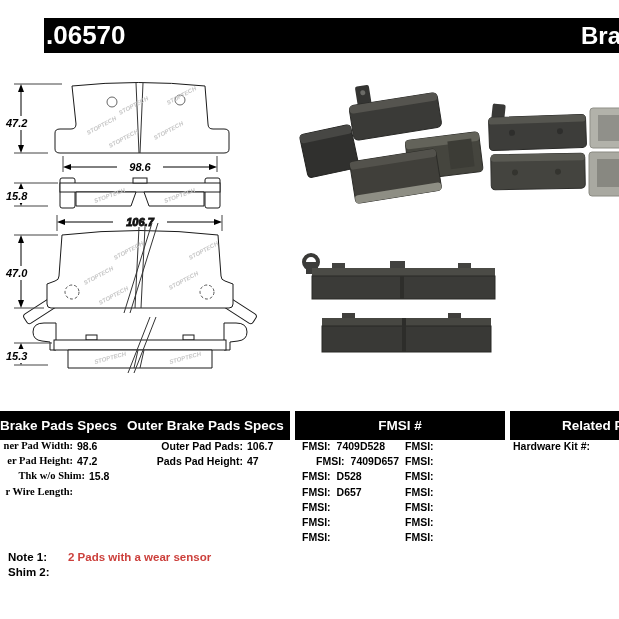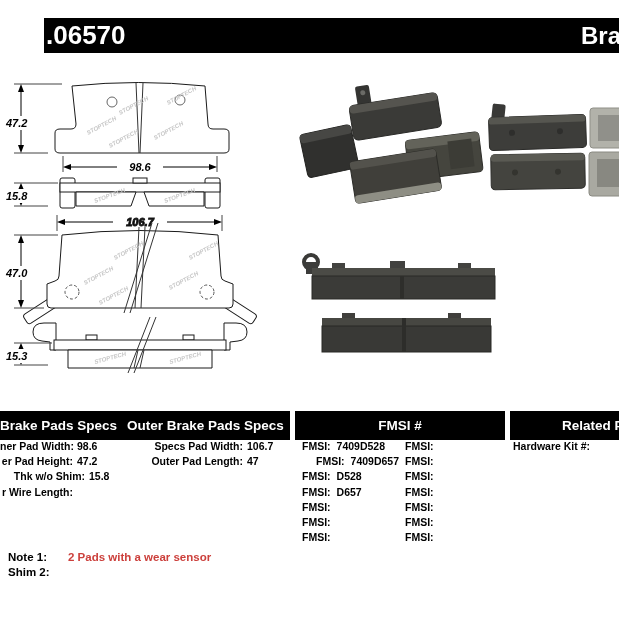--- a/index.html
+++ b/index.html
@@ -20,21 +20,21 @@
   
   .thbar{position:absolute;top:411px;height:29px;background:#000;color:#fff;
          font-weight:bold;font-size:13.5px;}
   .thbar .cent{display:block;text-align:center;line-height:29px;}
   .thbar .abs1{position:absolute;left:0;top:0;line-height:29px;white-space:nowrap;}
   .thbar .abs2{position:absolute;left:127px;top:0;line-height:29px;white-space:nowrap;}
   .thbar .abs3{position:absolute;left:52px;top:0;line-height:29px;white-space:nowrap;}
   .srow{position:absolute;height:14px;font-size:10.5px;font-weight:bold;white-space:nowrap;color:#000;}
   .srow .lab{display:inline-block;text-align:right;vertical-align:top;}
   .srow .val{display:inline-block;margin-left:4px;vertical-align:top;}
-  .lt .lab{width:73px;}
+  .lt .lab{width:73px;font-family:Liberation Serif, serif;}
   .mt .lab{width:131px;}
   .fm .val{margin-left:6px;}
   .noterow{position:absolute;left:8px;font-size:11.5px;font-weight:bold;white-space:nowrap;color:#000;}
   .noterow .ntext{color:#cc403c;margin-left:21px;}
 </style>
 </head>
 <body>
 
 <div id="page">
 
@@ -235,24 +235,24 @@
     <span class="lab">er Pad Height:</span><span class="val">47.2</span>
   </div>
   <div class="srow lt" style="left:12px;top:470px">
     <span class="lab">Thk w/o Shim:</span><span class="val">15.8</span>
   </div>
   <div class="srow lt" style="left:0;top:486px">
     <span class="lab">r Wire Length:</span><span class="val"></span>
   </div>
 
   <div class="srow mt" style="left:112px;top:440px">
-    <span class="lab">Specs Pad Width:</span><span class="val">106.7</span>
+    <span class="lab">Outer Pad Pads:</span><span class="val">106.7</span>
   </div>
   <div class="srow mt" style="left:112px;top:455px">
-    <span class="lab">Outer Pad Length:</span><span class="val">47</span>
+    <span class="lab">Pads Pad Height:</span><span class="val">47</span>
   </div>
 
   <div class="srow fm" style="left:302px;top:440px"><span class="lab">FMSI:</span><span class="val">7409D528</span></div>
   <div class="srow fm" style="left:316px;top:455px"><span class="lab">FMSI:</span><span class="val">7409D657</span></div>
   <div class="srow fm" style="left:302px;top:470px"><span class="lab">FMSI:</span><span class="val">D528</span></div>
   <div class="srow fm" style="left:302px;top:486px"><span class="lab">FMSI:</span><span class="val">D657</span></div>
   <div class="srow fm" style="left:302px;top:501px"><span class="lab">FMSI:</span><span class="val"></span></div>
   <div class="srow fm" style="left:302px;top:516px"><span class="lab">FMSI:</span><span class="val"></span></div>
   <div class="srow fm" style="left:302px;top:531px"><span class="lab">FMSI:</span><span class="val"></span></div>
 

